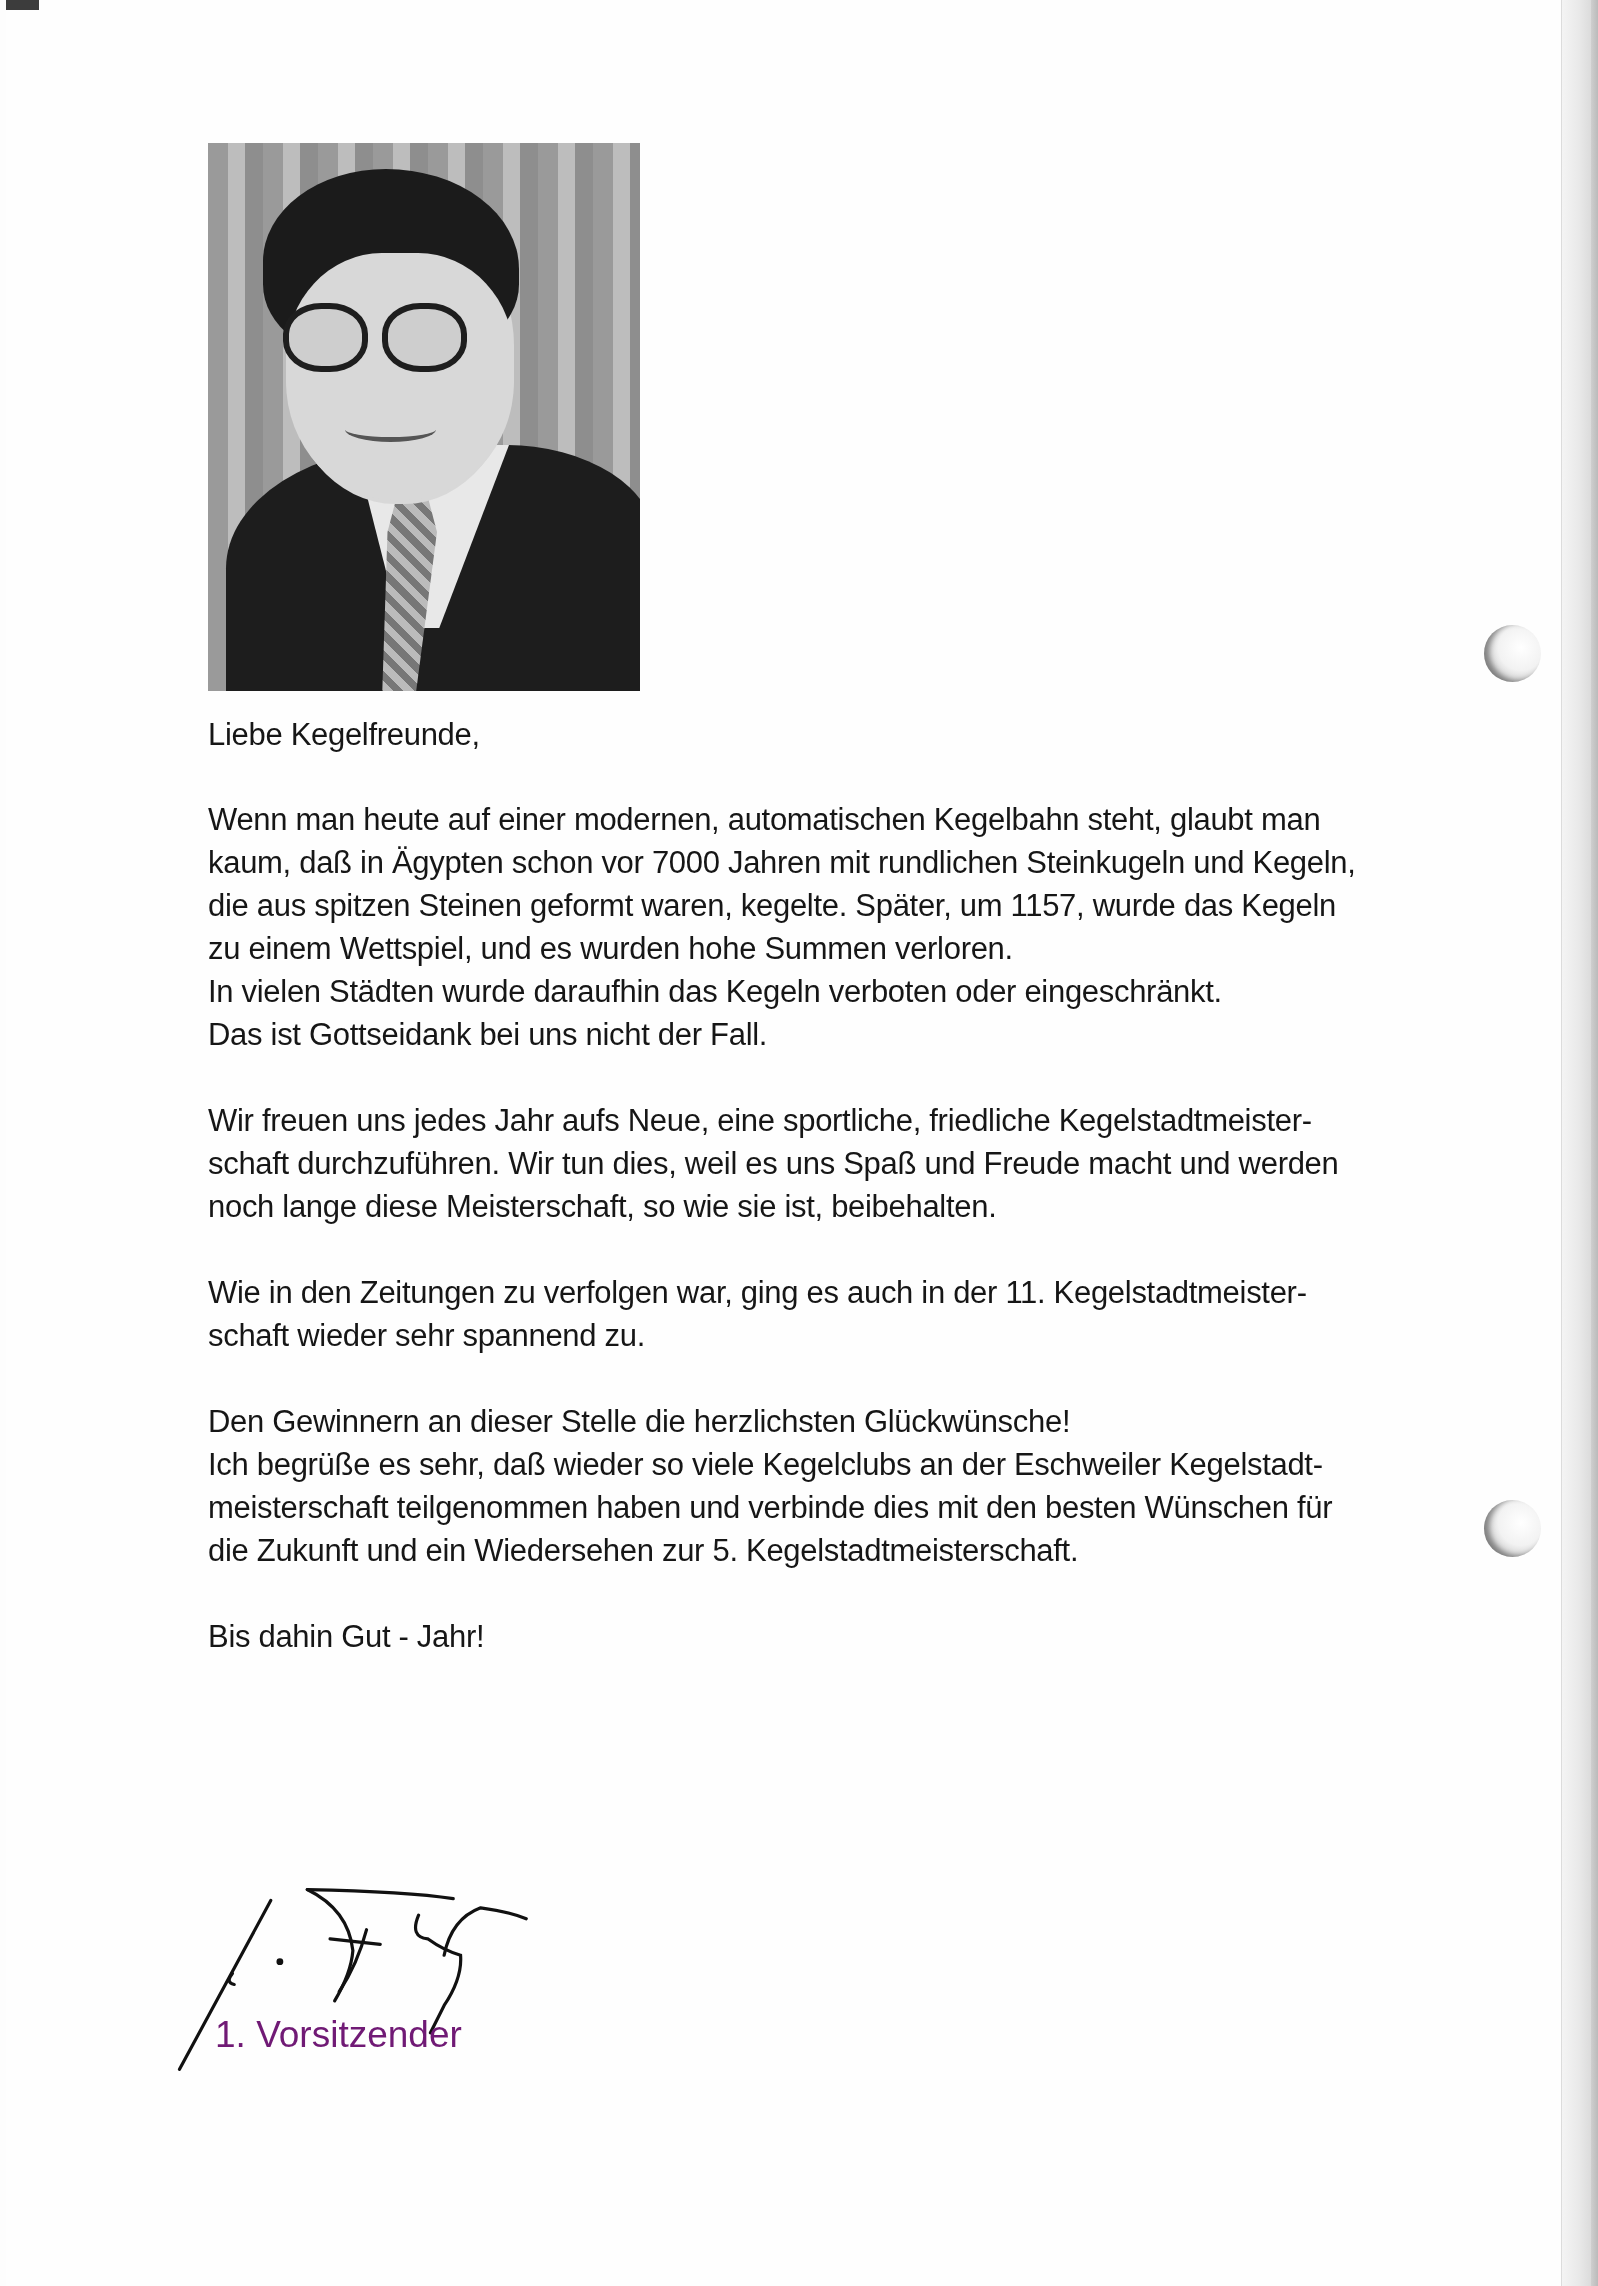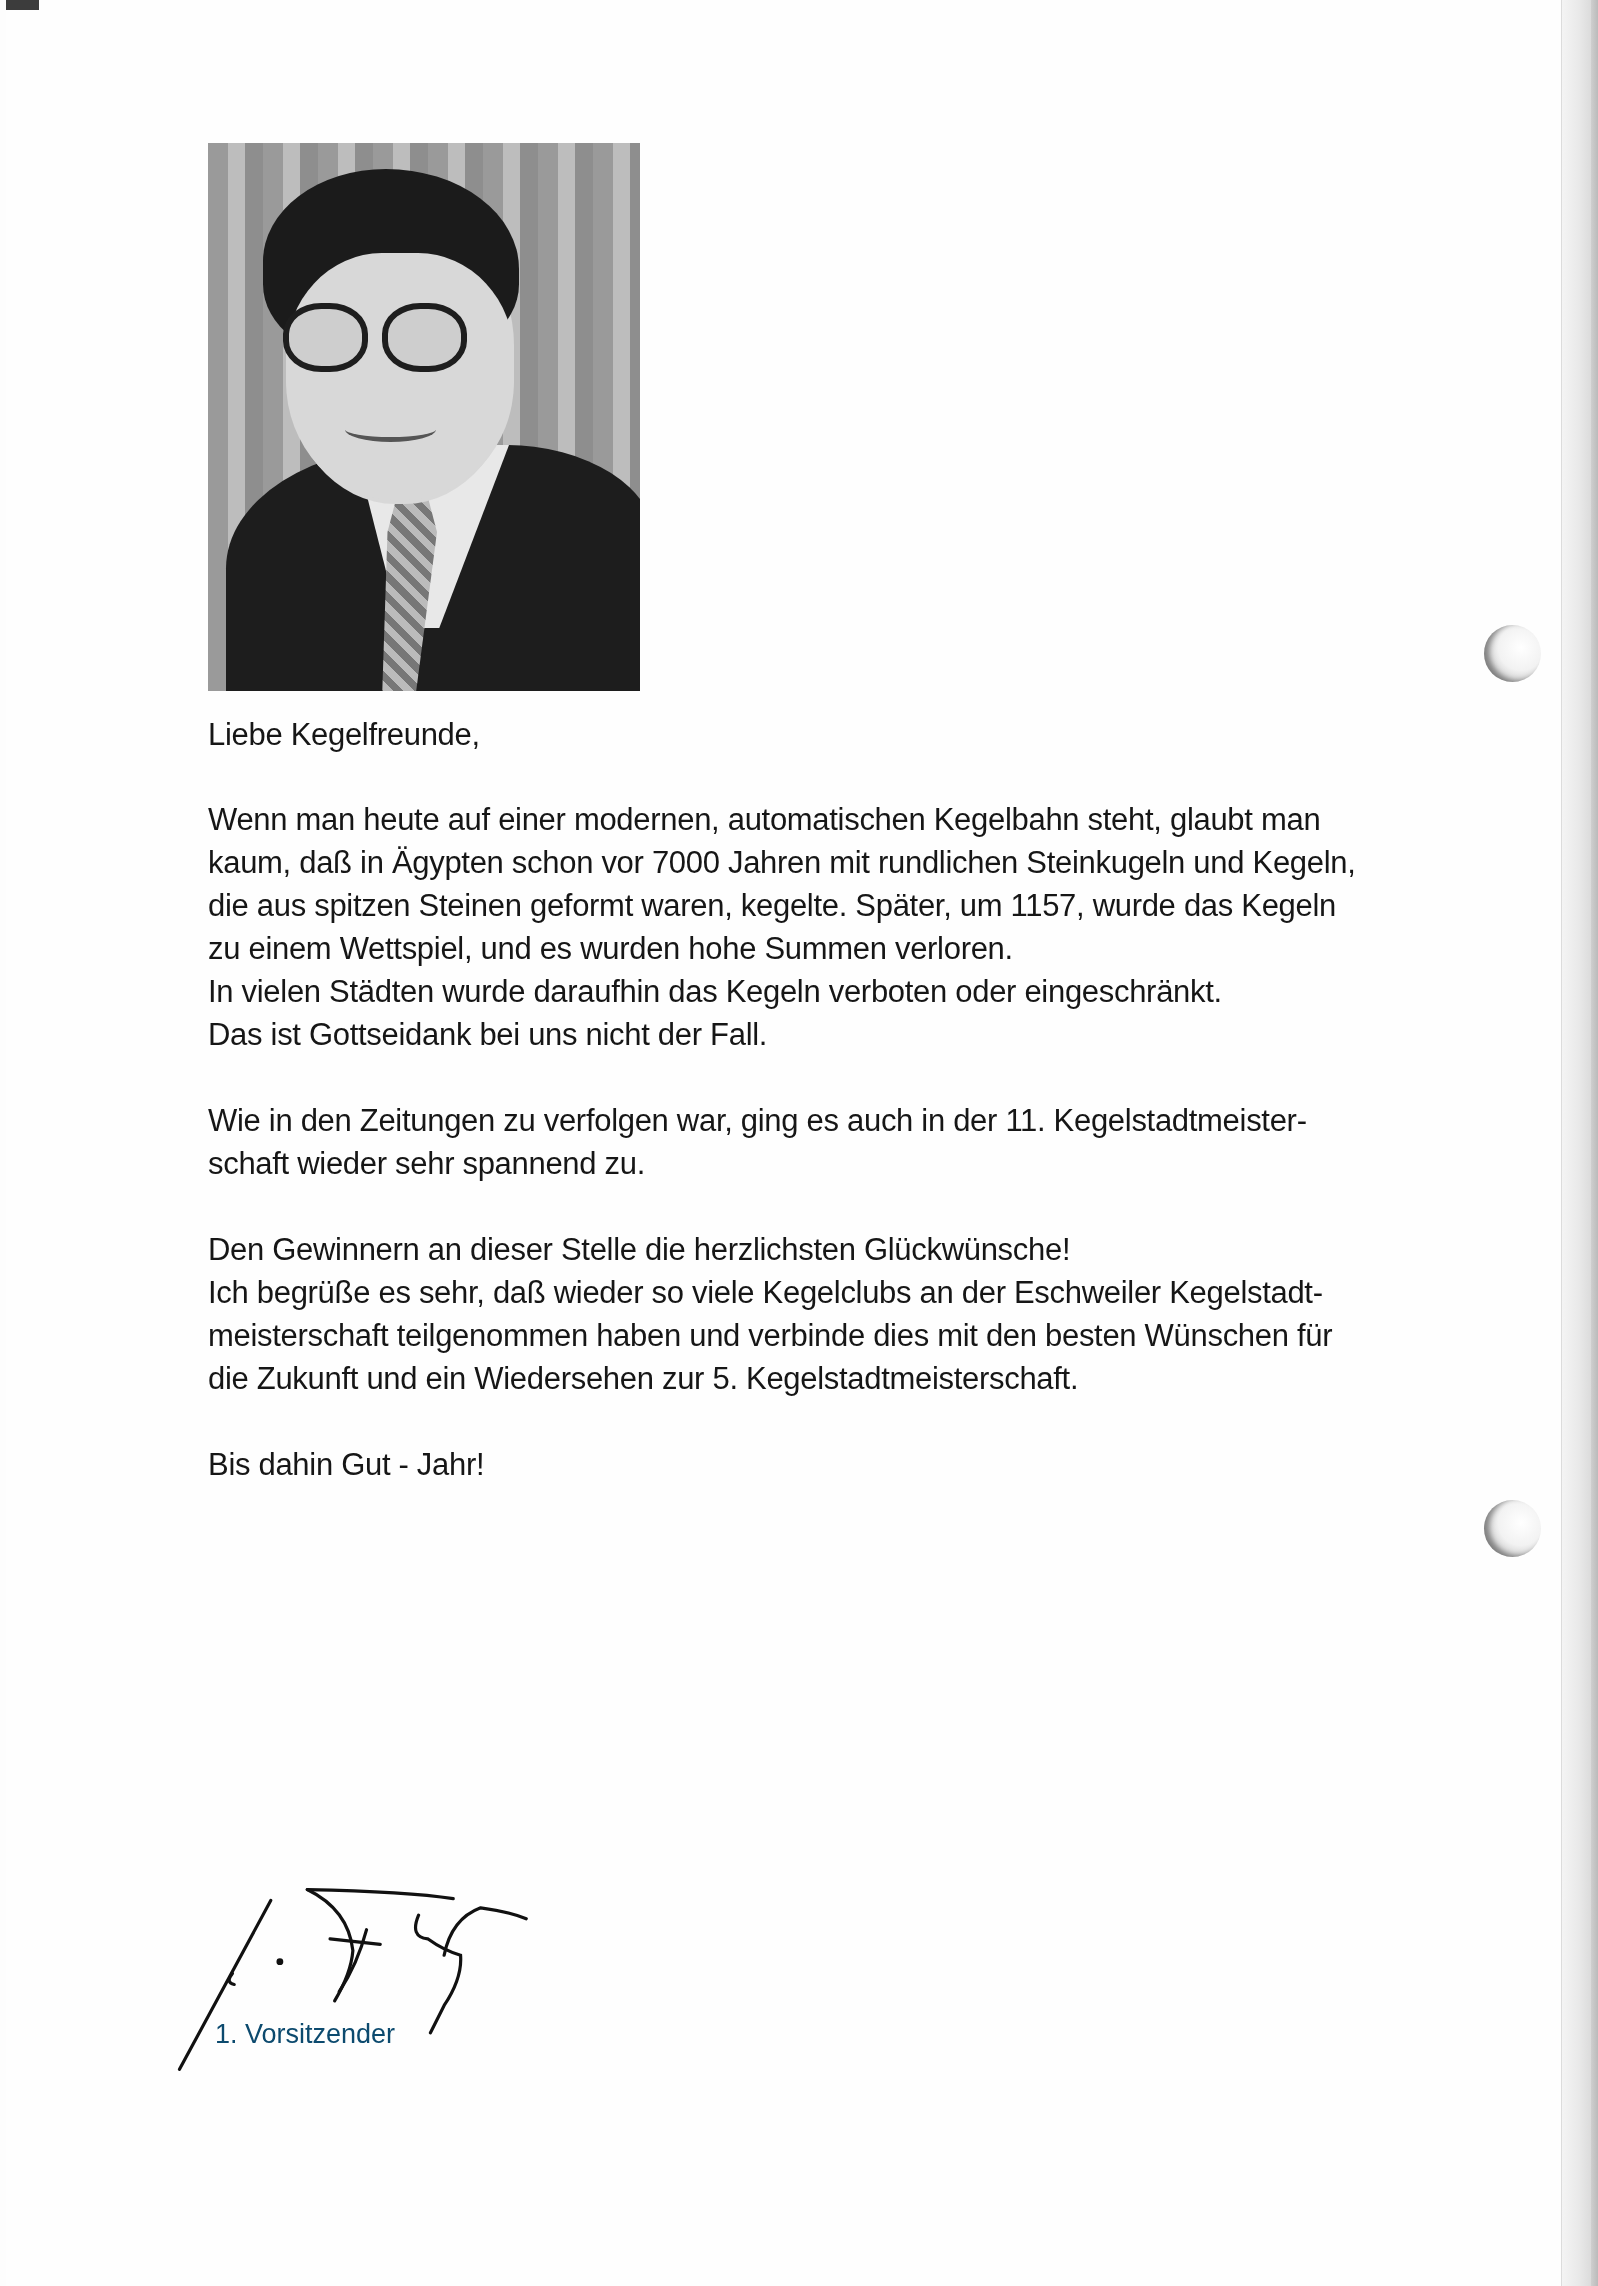--- a/index.html
+++ b/index.html
@@ -127,23 +127,23 @@
     .para { margin-bottom: 43px !important; }
     .closing { margin-top: 0; }
     .signature {
       position: absolute;
       left: 164px; top: 1864px;
       width: 384px; height: 219px;
     }
     .signer-title {
       position: absolute;
       left: 209px; top: 2016px;
-      font-size: 27px;
+      font-size: 37px;
       line-height: 37px;
-      color: #0c4a6e;
+      color: #701a75;
     }
   </style>
 </head>
 <body>
 
 <div class="page">
   <div class="corner-mark"></div>
 
   <div class="binding-edge">
     <div class="binding-fold"></div>
@@ -164,20 +164,23 @@
   </div>
 
   <div class="letter">
     <p class="greeting">Liebe Kegelfreunde,</p>
     <p class="para">Wenn man heute auf einer modernen, automatischen Kegelbahn steht, glaubt man
 kaum, daß in Ägypten schon vor 7000 Jahren mit rundlichen Steinkugeln und Kegeln,
 die aus spitzen Steinen geformt waren, kegelte. Später, um 1157, wurde das Kegeln
 zu einem Wettspiel, und es wurden hohe Summen verloren.
 In vielen Städten wurde daraufhin das Kegeln verboten oder eingeschränkt.
 Das ist Gottseidank bei uns nicht der Fall.</p>
+    <p class="para">Wir freuen uns jedes Jahr aufs Neue, eine sportliche, friedliche Kegelstadtmeister-
+schaft durchzuführen. Wir tun dies, weil es uns Spaß und Freude macht und werden
+noch lange diese Meisterschaft, so wie sie ist, beibehalten.</p>
     <p class="para">Wie in den Zeitungen zu verfolgen war, ging es auch in der 11. Kegelstadtmeister-
 schaft wieder sehr spannend zu.</p>
     <p class="para">Den Gewinnern an dieser Stelle die herzlichsten Glückwünsche!
 Ich begrüße es sehr, daß wieder so viele Kegelclubs an der Eschweiler Kegelstadt-
 meisterschaft teilgenommen haben und verbinde dies mit den besten Wünschen für
 die Zukunft und ein Wiedersehen zur 5. Kegelstadtmeisterschaft.</p>
     <p class="closing">Bis dahin Gut - Jahr!</p>
   </div>
 
   <svg class="signature" viewBox="0 0 420 240">

